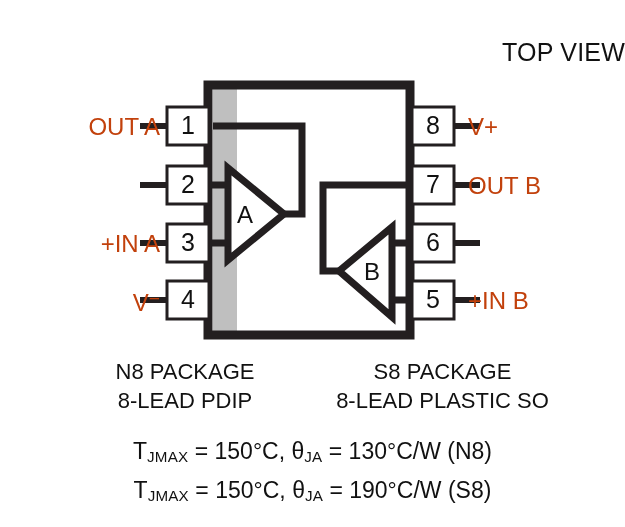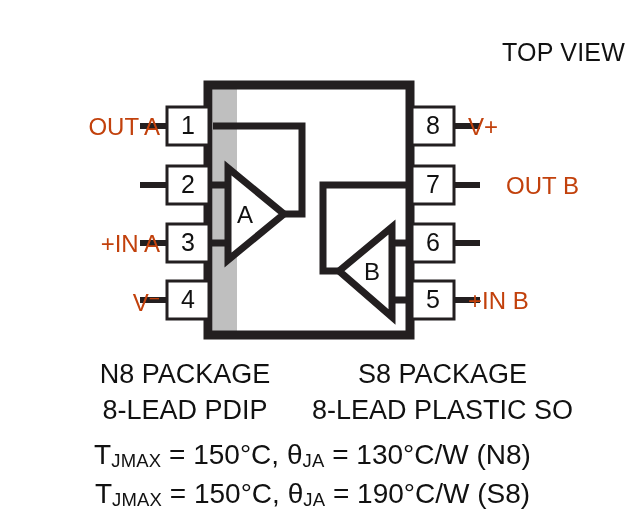--- a/index.html
+++ b/index.html
@@ -61,32 +61,32 @@
   }
   .amp-letter {
     position: absolute;
     font-size: 24px;
     color: #111111;
     text-align: center;
     line-height: 1;
   }
   .pkg-caption {
     position: absolute;
-    font-size: 27px;
+    font-size: 22px;
     color: #111111;
     text-align: center;
     line-height: 1.33;
     white-space: nowrap;
   }
   .thermal {
     position: absolute;
     left: 0;
     width: 625px;
     text-align: center;
-    font-size: 28px;
+    font-size: 23px;
     color: #111111;
     line-height: 1.35;
     white-space: nowrap;
   }
   .sub {
     font-size: 0.66em;
     vertical-align: -0.18em;
     letter-spacing: 0.2px;
   }
   .sup-minus {
@@ -159,21 +159,21 @@
   <div class="pin-num" style="left:412px; top:230px; width:42px;">6</div>
   <div class="pin-num" style="left:412px; top:287px; width:42px;">5</div>
 
   <div class="pin-label left" style="top:115px;">OUT A</div>
   <div class="pin-label left" style="top:232px;">+IN A</div>
   <div class="pin-label left" style="top:289px;">
     <span>V</span><span class="sup-minus">−</span>
   </div>
 
   <div class="pin-label right" style="top:115px;">V+</div>
-  <div class="pin-label right" style="top:174px;margin-left:38px;">OUT B</div>
+  <div class="pin-label right" style="top:174px;">OUT B</div>
   <div class="pin-label right" style="top:289px;">+IN B</div>
 
   <div class="amp-letter" style="left:228px; top:203px; width:34px;">A</div>
   <div class="amp-letter" style="left:355px; top:260px; width:34px;">B</div>
 
   <div class="pkg-caption" style="left:60px; top:357px; width:250px;">
     <div>N8 PACKAGE</div>
     <div>8-LEAD PDIP</div>
   </div>
   <div class="pkg-caption" style="left:310px; top:357px; width:265px;">

